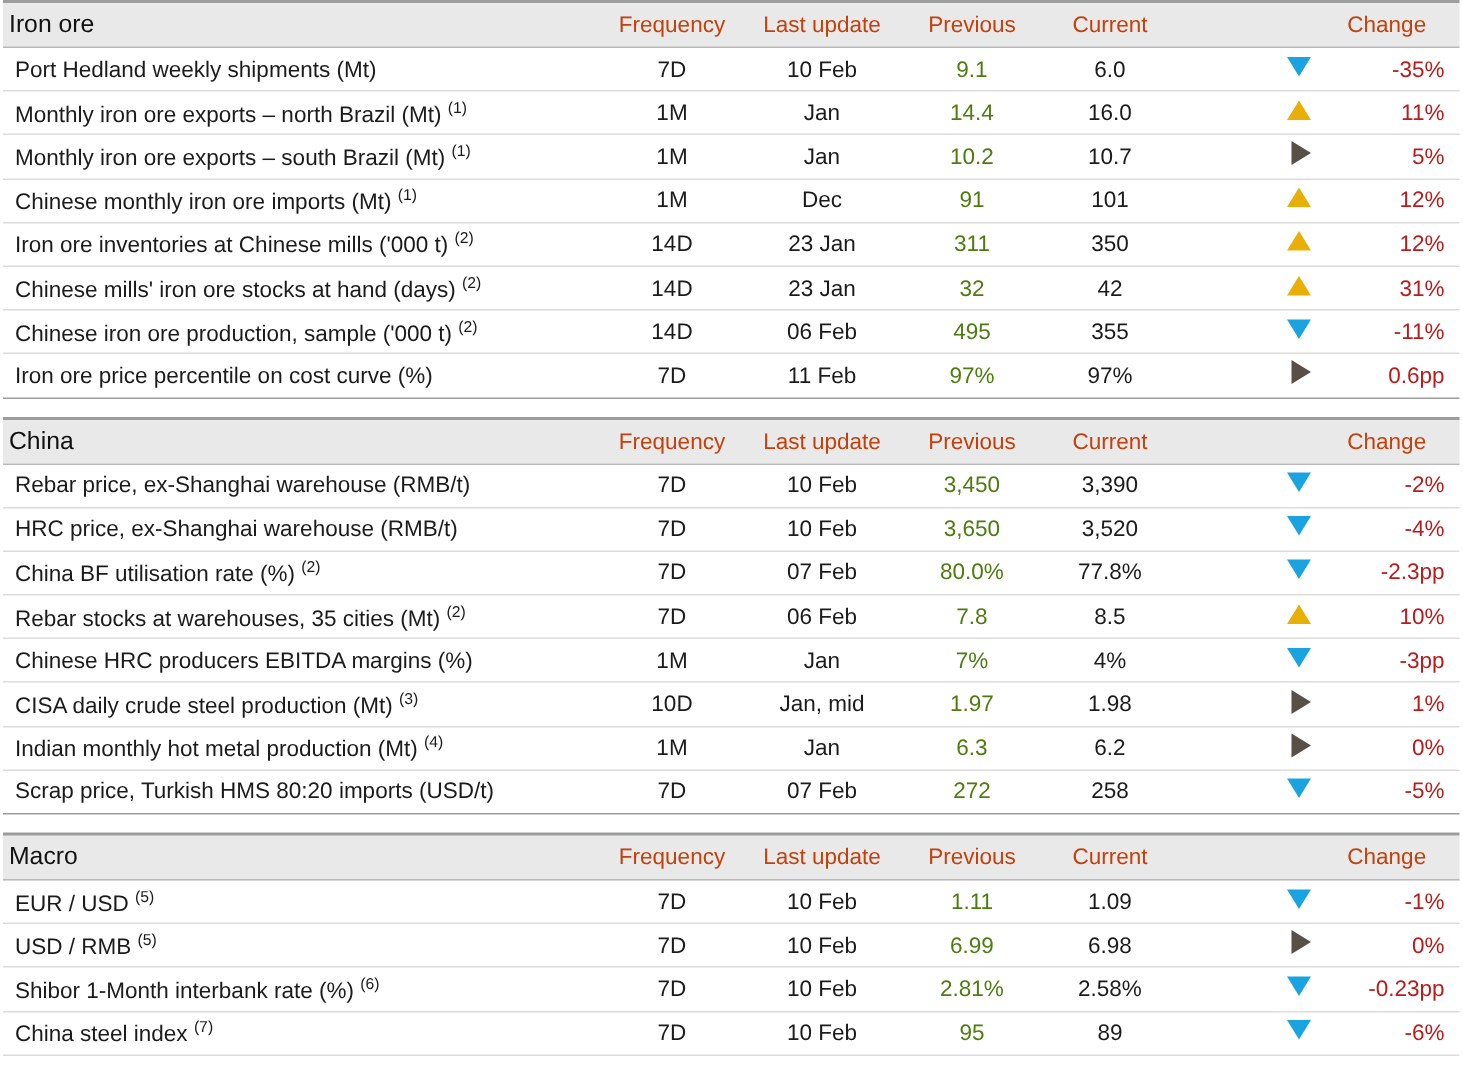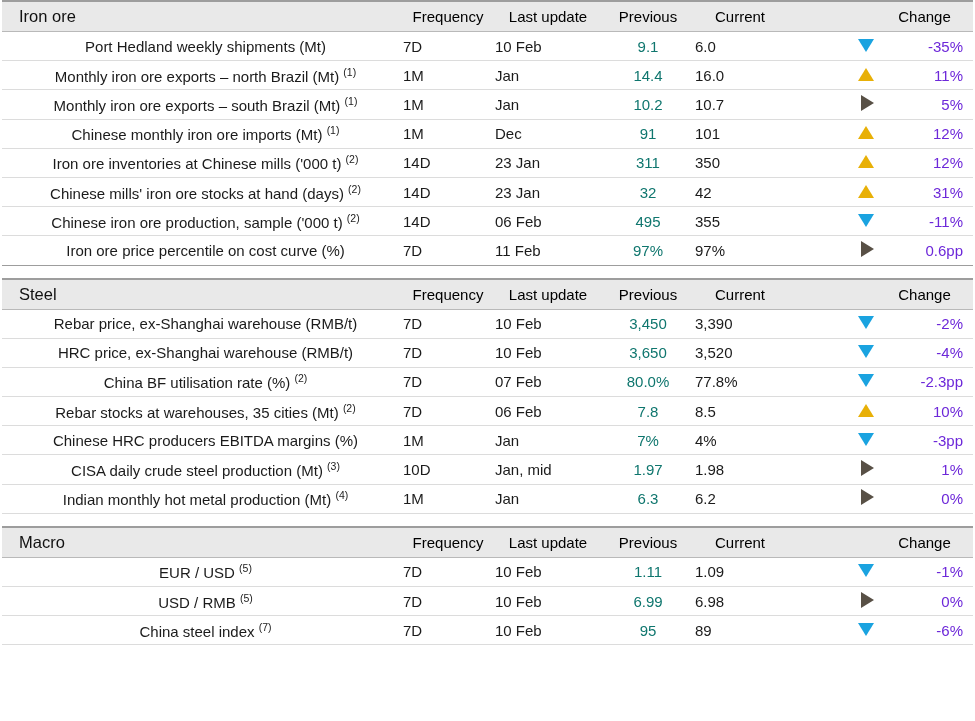--- a/index.html
+++ b/index.html
@@ -34,61 +34,61 @@
 
   tr.section-head > td {
     background: #e9e9e9;
     border-top: 2px solid #9d9d9d;
     border-bottom: 1px solid #b9b9b9;
     height: 27px;
     vertical-align: middle;
     font-size: 15.5px;
   }
   tr.section-head td.sec-title {
-    padding-left: 17px;
+    padding-left: 4px;
     font-size: 16.5px;
     color: #111;
   }
   tr.section-head td.hcell {
     text-align: center;
-    color: #000000;
+    color: #c2410c;
     font-size: 15px;
   }
   tr.data > td {
     height: 26.2px;
     border-bottom: 1px solid #dcdcdc;
     vertical-align: middle;
     font-size: 15px;
   }
   tr.data td.name {
     padding-left: 8px;
     color: #1b1b1b;
     white-space: nowrap;
-    text-align: center;
   }
   tr.data td.freq,
   tr.data td.update {
-    text-align: left;
+    text-align: center;
     color: #1b1b1b;
   }
   tr.data td.prev {
     text-align: center;
-    color: #0f766e;
+    color: #4d7c0f;
   }
   tr.data td.curr {
+    text-align: center;
     color: #1b1b1b;
   }
   tr.data td.arrow {
     text-align: right;
     padding-right: 2px;
   }
   tr.data td.change {
     text-align: right;
     padding-right: 10px;
-    color: #6d28d9;
+    color: #b91c1c;
   }
   .sup {
     font-size: 10.5px;
     vertical-align: super;
     color: #1b1b1b;
   }
   .tri {
     display: inline-block;
     width: 0;
     height: 0;
@@ -215,21 +215,21 @@
           <td class="update last-border">11 Feb</td>
           <td class="prev last-border">97%</td>
           <td class="curr last-border">97%</td>
           <td class="arrow last-border"><span class="tri flat"></span></td>
           <td class="change last-border">0.6pp</td>
         </tr>
         <tr class="spacer">
           <td colspan="7"></td>
         </tr>
         <tr class="section-head">
-          <td class="sec-title">Steel</td>
+          <td class="sec-title">China</td>
           <td class="hcell">Frequency</td>
           <td class="hcell">Last update</td>
           <td class="hcell">Previous</td>
           <td class="hcell">Current</td>
           <td class="hcell"></td>
           <td class="hcell">Change</td>
         </tr>
         <tr class="data">
           <td class="name">Rebar price, ex-Shanghai warehouse (RMB/t)</td>
           <td class="freq">7D</td>
@@ -285,20 +285,29 @@
           <td class="change">1%</td>
         </tr>
         <tr class="data">
           <td class="name">Indian monthly hot metal production (Mt) <span class="sup">(4)</span></td>
           <td class="freq">1M</td>
           <td class="update">Jan</td>
           <td class="prev">6.3</td>
           <td class="curr">6.2</td>
           <td class="arrow"><span class="tri flat"></span></td>
           <td class="change">0%</td>
+        </tr>
+        <tr class="data">
+          <td class="name last-border">Scrap price, Turkish HMS 80:20 imports (USD/t)</td>
+          <td class="freq last-border">7D</td>
+          <td class="update last-border">07 Feb</td>
+          <td class="prev last-border">272</td>
+          <td class="curr last-border">258</td>
+          <td class="arrow last-border"><span class="tri down"></span></td>
+          <td class="change last-border">-5%</td>
         </tr>
         <tr class="spacer">
           <td colspan="7"></td>
         </tr>
         <tr class="section-head">
           <td class="sec-title">Macro</td>
           <td class="hcell">Frequency</td>
           <td class="hcell">Last update</td>
           <td class="hcell">Previous</td>
           <td class="hcell">Current</td>
@@ -317,20 +326,29 @@
         <tr class="data">
           <td class="name">USD / RMB <span class="sup">(5)</span></td>
           <td class="freq">7D</td>
           <td class="update">10 Feb</td>
           <td class="prev">6.99</td>
           <td class="curr">6.98</td>
           <td class="arrow"><span class="tri flat"></span></td>
           <td class="change">0%</td>
         </tr>
         <tr class="data">
+          <td class="name">Shibor 1-Month interbank rate (%) <span class="sup">(6)</span></td>
+          <td class="freq">7D</td>
+          <td class="update">10 Feb</td>
+          <td class="prev">2.81%</td>
+          <td class="curr">2.58%</td>
+          <td class="arrow"><span class="tri down"></span></td>
+          <td class="change">-0.23pp</td>
+        </tr>
+        <tr class="data">
           <td class="name">China steel index <span class="sup">(7)</span></td>
           <td class="freq">7D</td>
           <td class="update">10 Feb</td>
           <td class="prev">95</td>
           <td class="curr">89</td>
           <td class="arrow"><span class="tri down"></span></td>
           <td class="change">-6%</td>
         </tr>
       </tbody>
   </table>

